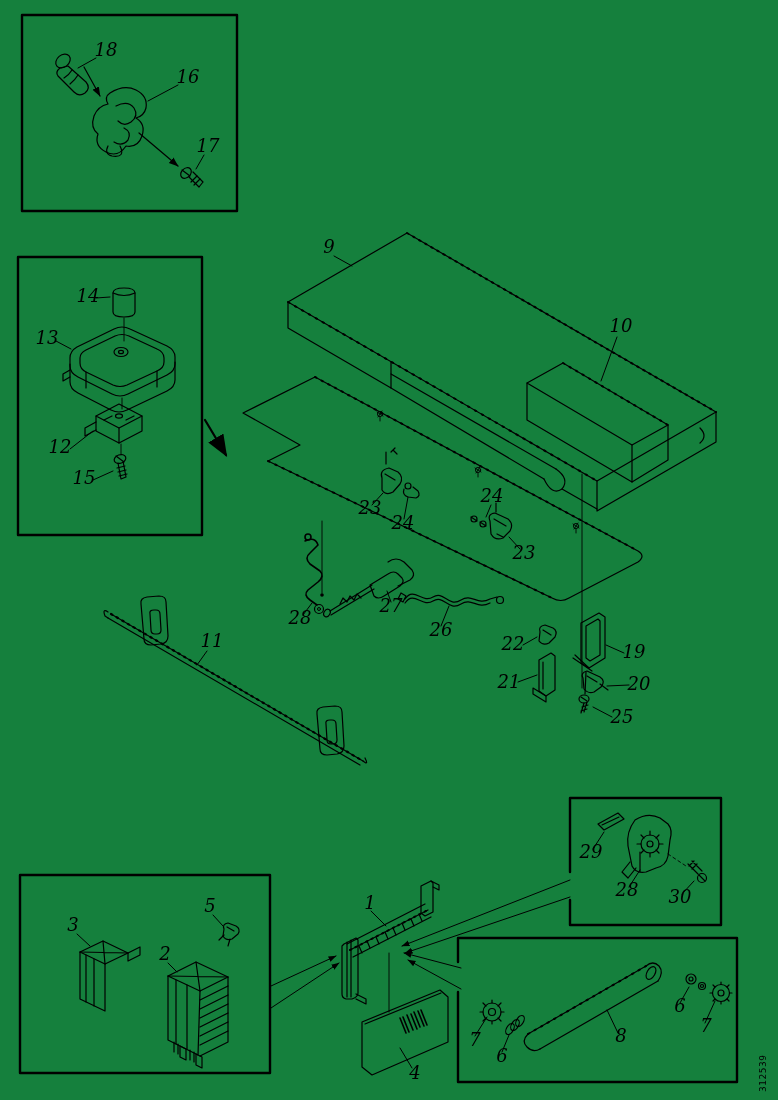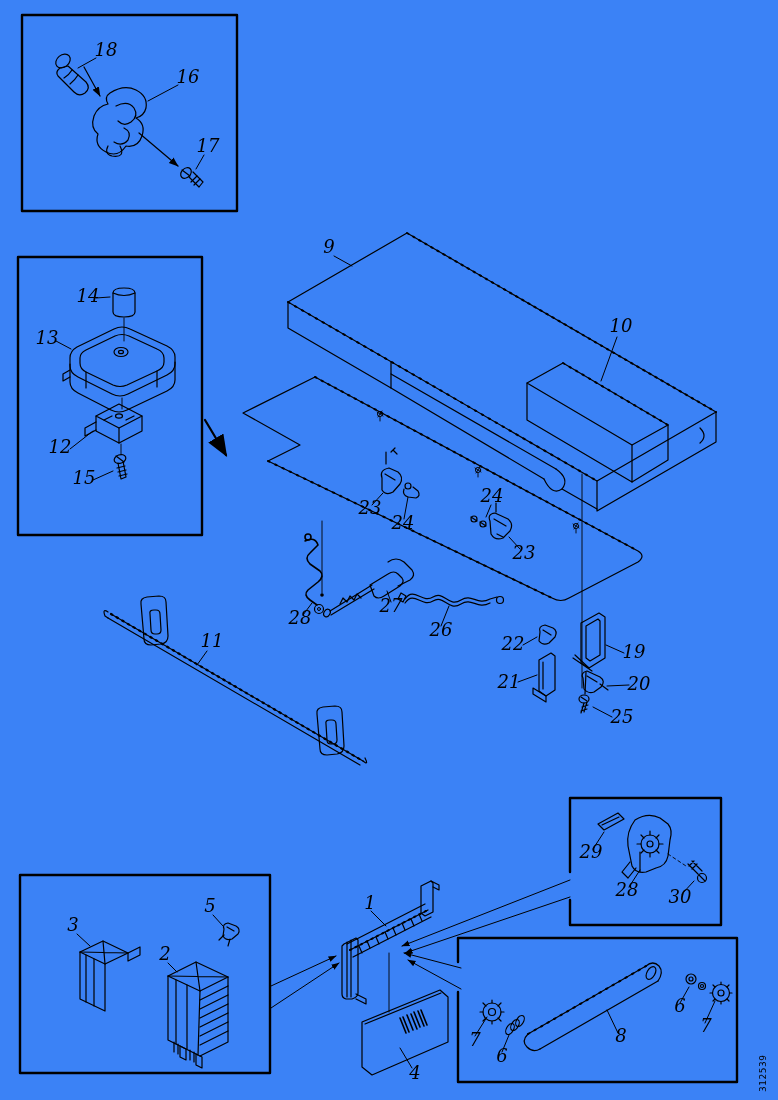--- a/index.html
+++ b/index.html
@@ -1,16 +1,16 @@
 <!DOCTYPE html>
 <html><head>
 <meta charset="utf-8">
 <style>
   html,body{margin:0;padding:0;background:#e8e8e8;}
-  .page{position:relative;width:778px;height:1100px;background:#3b82f6;overflow:hidden;
+  .page{position:relative;width:778px;height:1100px;background:#15803d;overflow:hidden;
         font-family:"DejaVu Serif", serif;}
   svg{display:block;position:absolute;left:0;top:0;}
   .callout{font-family:"DejaVu Serif", serif;font-style:italic;font-size:18px;fill:#000;}
   .sidecode{font-family:"DejaVu Sans", sans-serif;font-style:normal;font-size:9px;
             letter-spacing:.5px;fill:#000;}
 </style>
 </head>
 <body>
 
 <div class="page">

